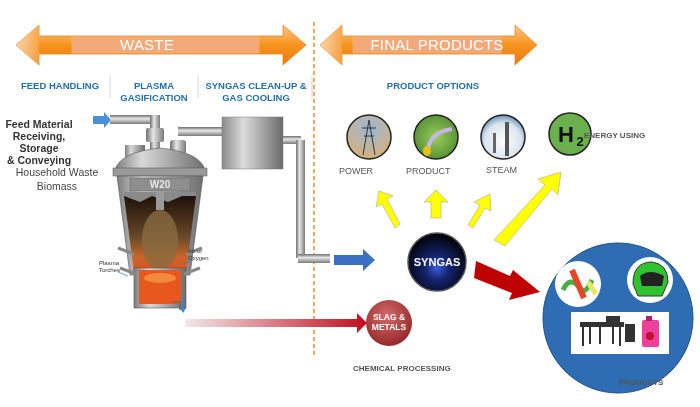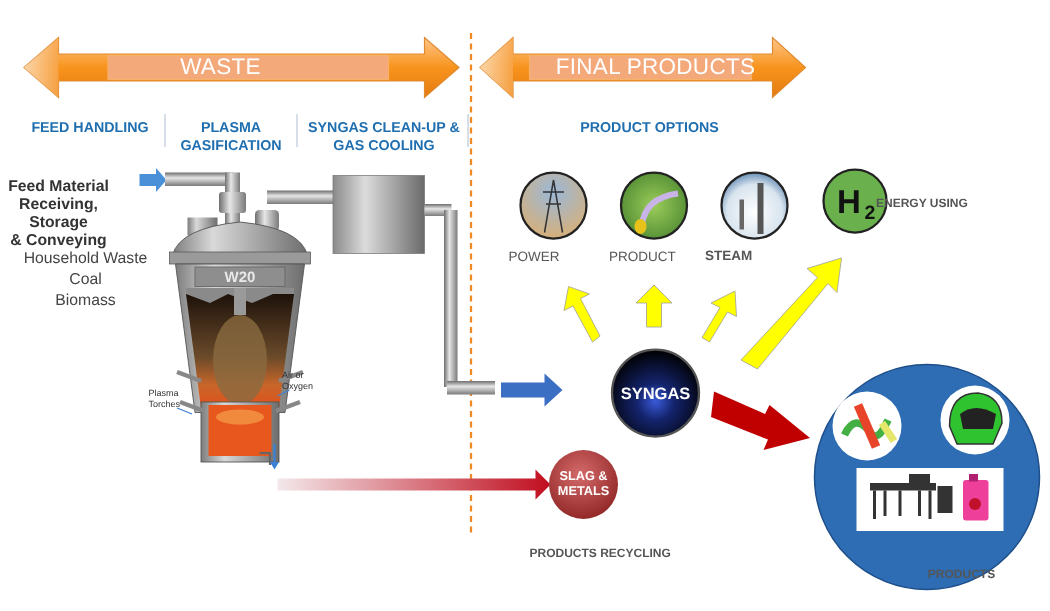--- a/index.html
+++ b/index.html
@@ -230,32 +230,31 @@
 </svg>
 
 <div class="feed-title" style="left:0;top:118px;width:78px;">
   <div>Feed Material</div>
   <div>Receiving,</div>
   <div>Storage</div>
   <div>&amp; Conveying</div>
 </div>
 <div class="feed-list" style="left:12px;top:165px;width:90px;">
   <div>Household Waste</div>
-  <div>Coal</div>
   <div>Biomass</div>
 </div>
 
 <div class="tiny" style="left:99px;top:260px;">
   <div>Plasma</div>
   <div>Torches</div>
 </div>
 <div class="tiny" style="left:188px;top:248px;">
   <div>Air or</div>
   <div>Oxygen</div>
 </div>
 
 <div class="icon-caption" style="left:339px;top:166px;">POWER</div>
 <div class="icon-caption" style="left:406px;top:166px;">PRODUCT</div>
-<div class="icon-caption" style="left:470px;top:165px;font-weight:bold;">STEAM</div>
+<div class="icon-caption" style="left:486px;top:165px;">STEAM</div>
 <div class="gray-caption" style="left:584px;top:131px;">ENERGY USING</div>
 
-<div class="gray-caption" style="left:353px;top:364px;width:80px;">PRODUCTS RECYCLING</div>
+<div class="gray-caption" style="left:353px;top:364px;width:80px;">CHEMICAL PROCESSING</div>
 <div class="gray-caption" style="left:590px;top:378px;width:60px;margin-left:21px;">PRODUCTS</div>
 
 </body></html>

